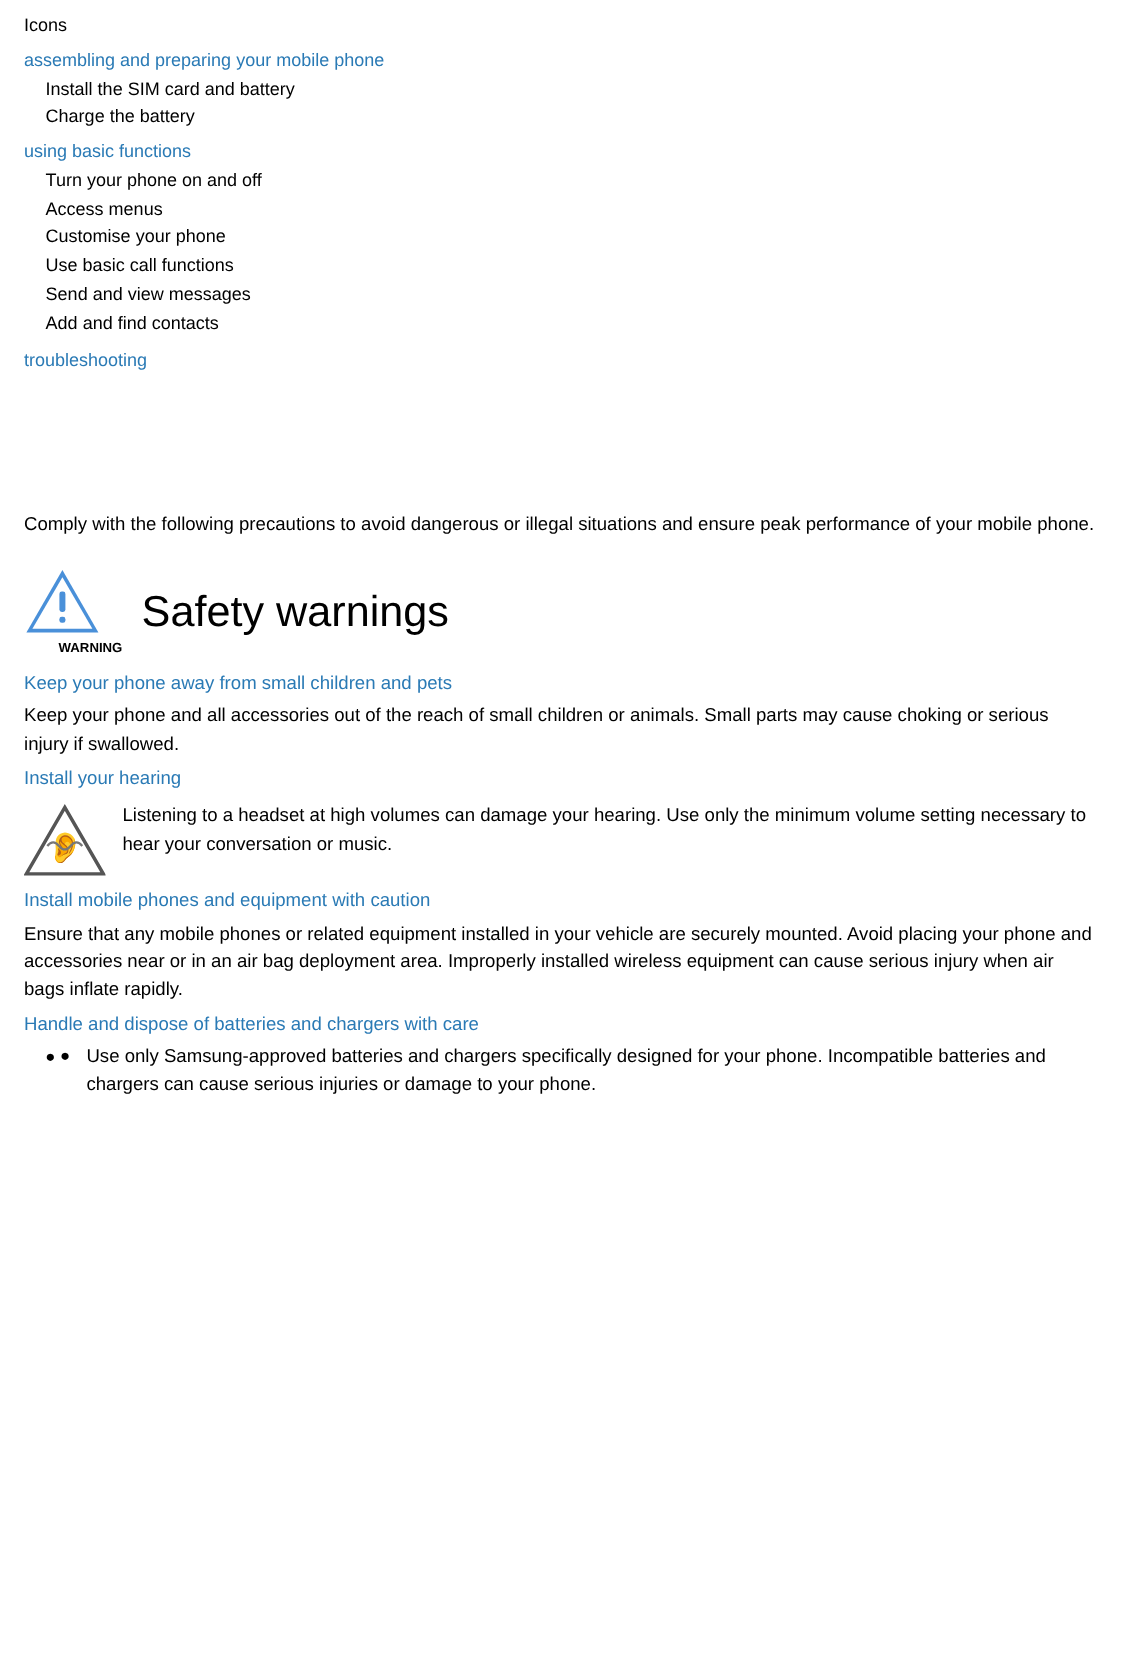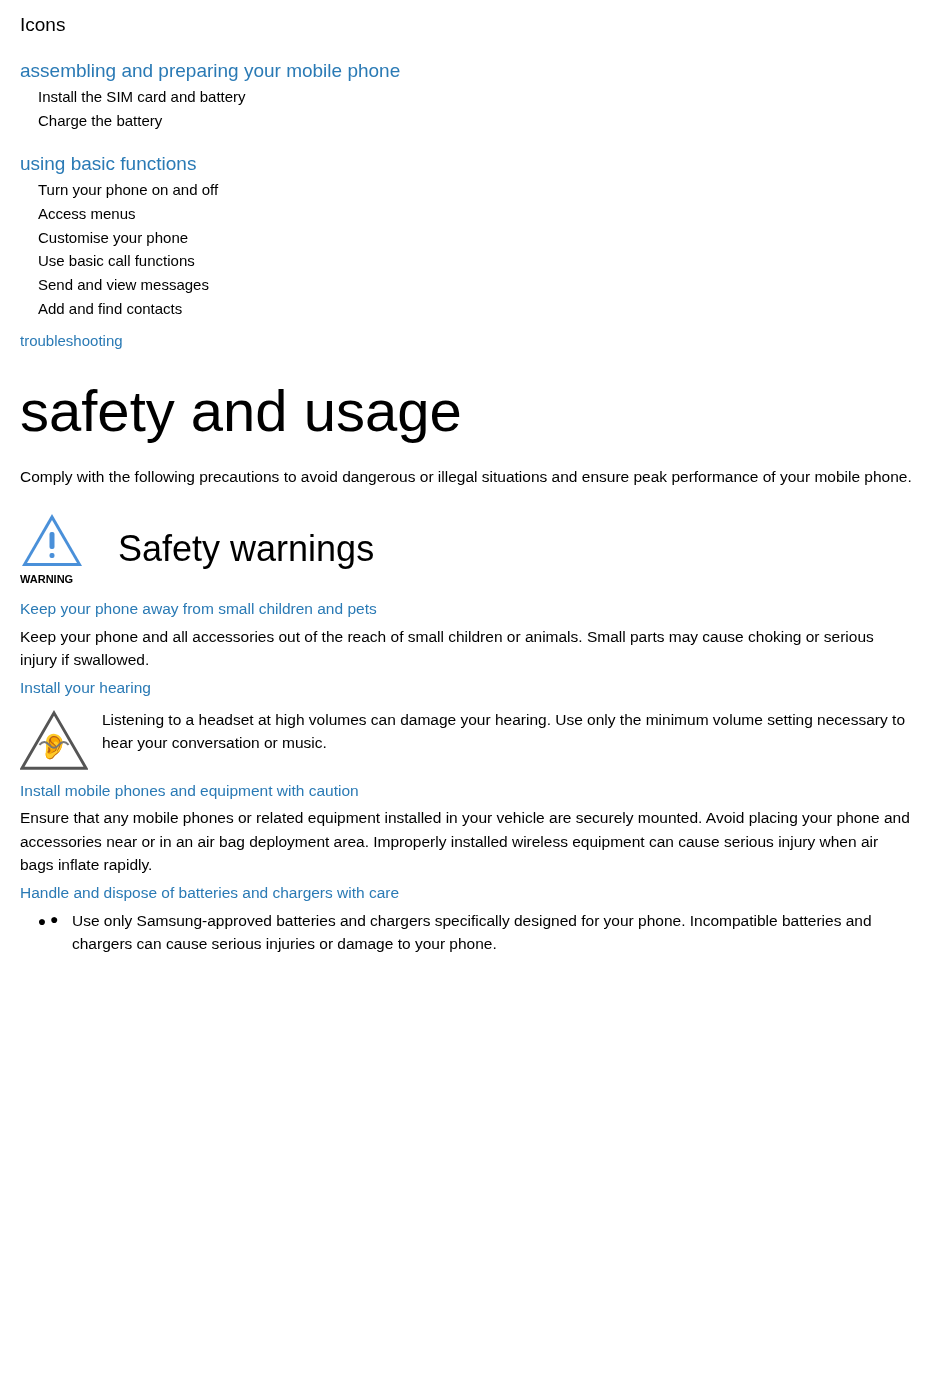--- a/index.html
+++ b/index.html
@@ -7,34 +7,34 @@
       font-family: Arial, sans-serif;
       font-size: 16px;
       color: #000;
       background: #fff;
       width: 934px;
       padding: 10px 20px 20px 20px;
       line-height: 1.45;
     }
     .toc-section-header {
       color: #2a7ab5;
-      font-size: 19px;
-      margin-top: 17px;
+      font-size: 15px;
+      margin-top: 6px;
       margin-bottom: 1px;
     }
     .toc-item {
       padding-left: 18px;
       font-size: 15px;
       color: #000;
       display: block;
       padding-top: 1px;
       padding-bottom: 1px;
     }
     .toc-root-item {
-      font-size: 19px;
+      font-size: 15px;
       color: #000;
       display: block;
       padding-top: 1px;
       padding-bottom: 1px;
     }
     .troubleshooting-link {
       color: #2a7ab5;
       font-size: 15px;
       margin-top: 9px;
       display: block;
@@ -76,21 +76,21 @@
     .warning-label {
       font-size: 11px;
       font-weight: bold;
       color: #000;
       display: block;
       margin-top: 2px;
     }
     .warning-icon-wrapper {
       display: flex;
       flex-direction: column;
-      align-items: flex-start;
+      align-items: flex-end;
       margin-right: 16px;
     }
     .blue-subheading {
       color: #2a7ab5;
       font-size: 15.5px;
       margin-bottom: 4px;
     }
     .body-text {
       font-size: 15.5px;
       color: #000;
@@ -160,21 +160,21 @@
   <span class="toc-item">Use basic call functions</span>
   <span class="toc-item">Send and view messages</span>
   <span class="toc-item">Add and find contacts</span>
 </div>
 
 <div>
   <span class="troubleshooting-link">troubleshooting</span>
 </div>
 
 <h1 class="big-heading">
-  <span>safety and usage</span><br>
+  <br>
 </h1>
 
 <p class="intro-paragraph">Comply with the following precautions to avoid dangerous or illegal situations and ensure peak performance of your mobile phone.</p>
 
 <div class="warning-section">
 
   <div class="warning-icon-area">
     <div class="warning-icon-wrapper">
       <svg class="warning-triangle" viewBox="0 0 64 60" xmlns="http://www.w3.org/2000/svg">
         <polygon points="32,4 62,56 2,56" fill="#4a90d9" stroke="none"></polygon>

